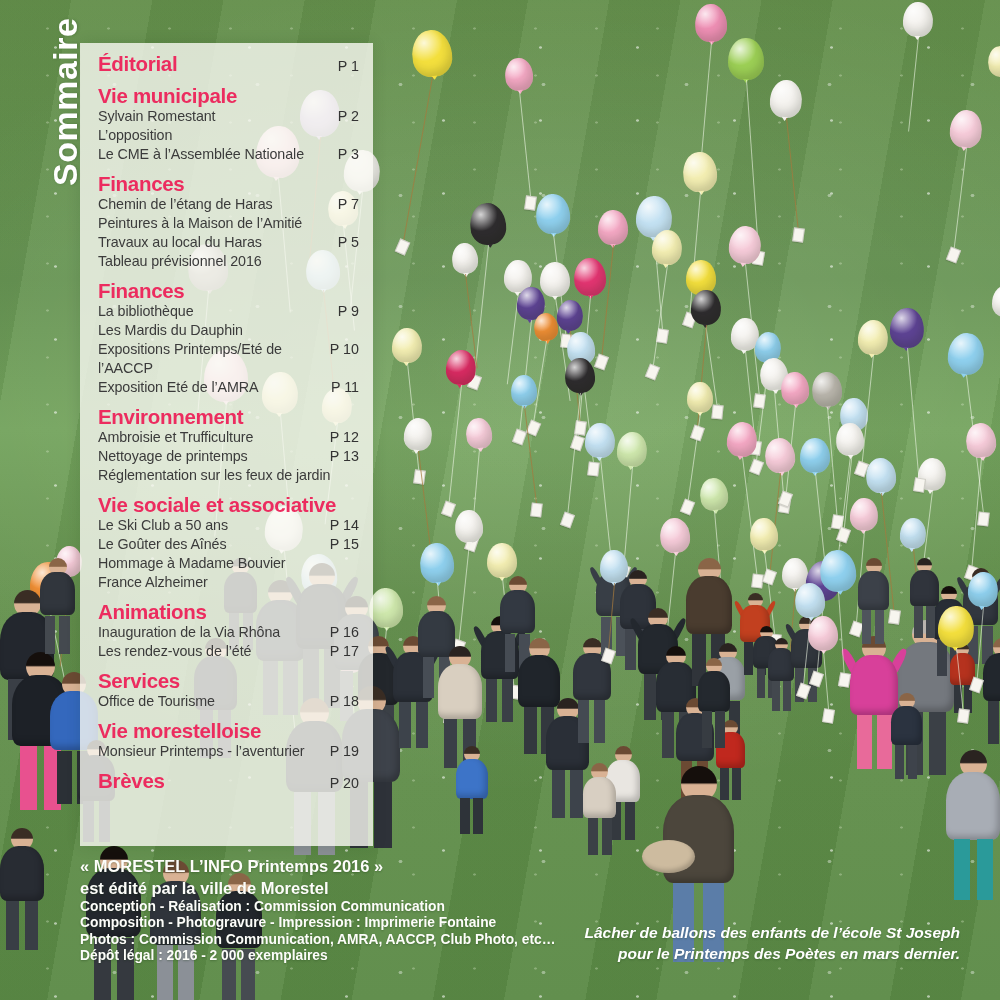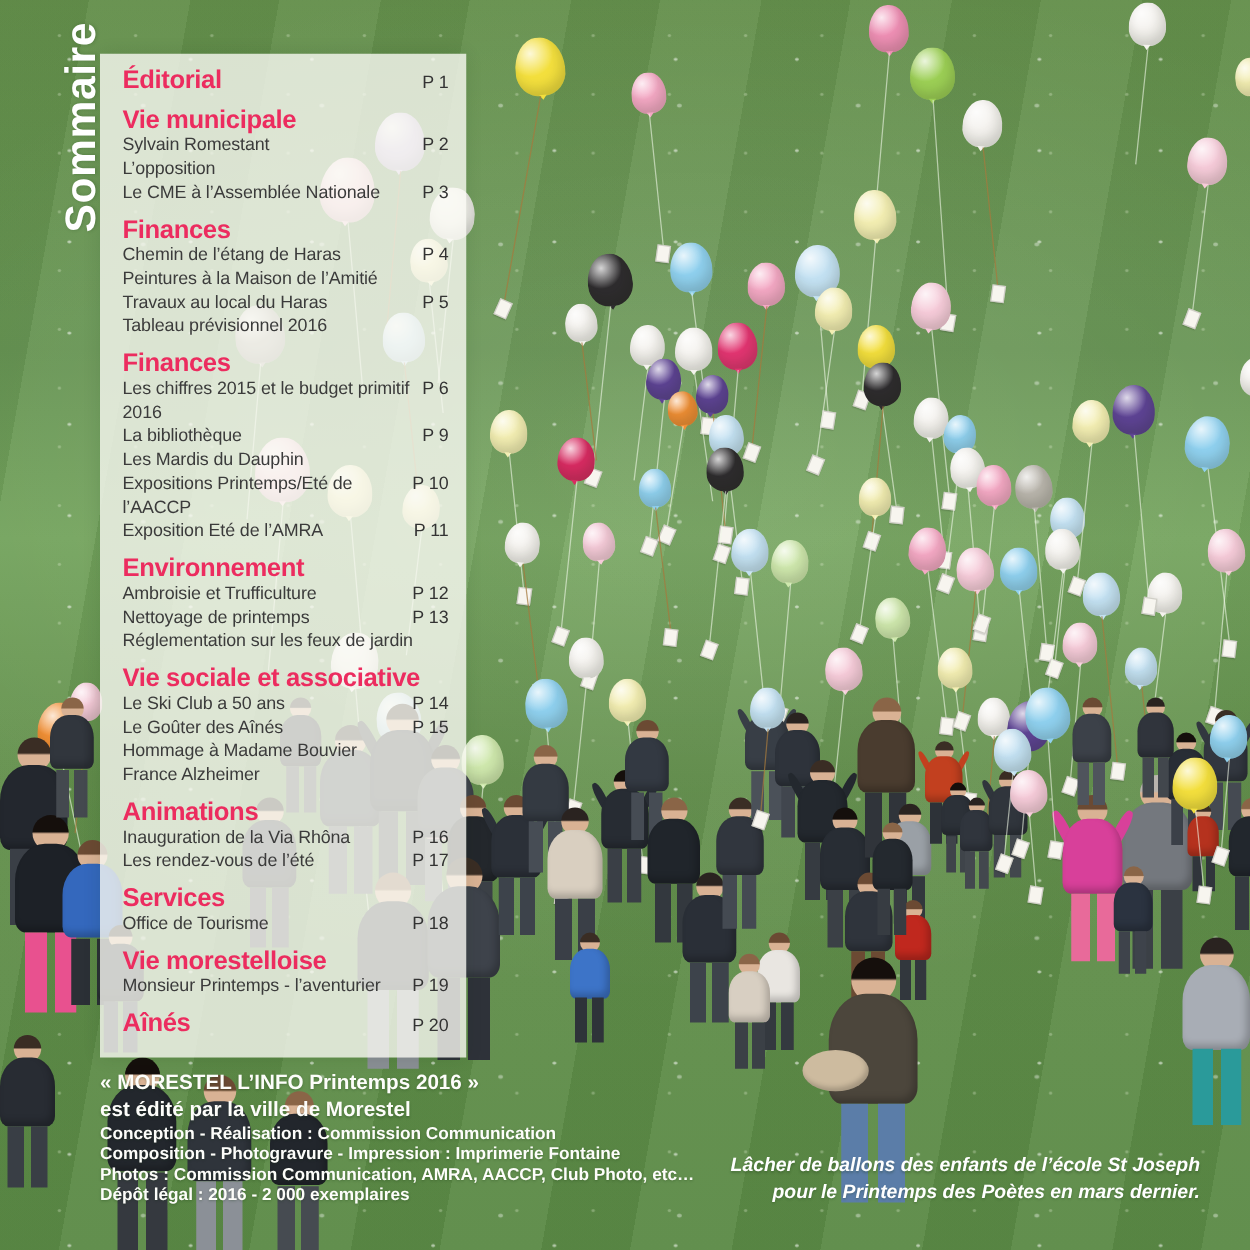--- a/index.html
+++ b/index.html
@@ -767,40 +767,36 @@
       </div>
       <div class="toc-item">
         <span class="toc-label">Le CME à l’Assemblée Nationale</span>
         <span class="toc-page">P 3</span>
       </div>
       <div class="toc-heading-row">
         <span class="toc-heading">Finances</span>
       </div>
       <div class="toc-item">
         <span class="toc-label">Chemin de l’étang de Haras</span>
-        <span class="toc-page">P 4</span>
+        <span class="toc-page">P 7</span>
       </div>
       <div class="toc-item">
         <span class="toc-label">Peintures à la Maison de l’Amitié</span>
       </div>
       <div class="toc-item">
         <span class="toc-label">Travaux au local du Haras</span>
         <span class="toc-page">P 5</span>
       </div>
       <div class="toc-item">
         <span class="toc-label">Tableau prévisionnel 2016</span>
       </div>
       <div class="toc-heading-row">
         <span class="toc-heading">Finances</span>
       </div>
       <div class="toc-item">
-        <span class="toc-label">Les chiffres 2015 et le budget primitif 2016</span>
-        <span class="toc-page">P 6</span>
-      </div>
-      <div class="toc-item">
         <span class="toc-label">La bibliothèque</span>
         <span class="toc-page">P 9</span>
       </div>
       <div class="toc-item">
         <span class="toc-label">Les Mardis du Dauphin</span>
       </div>
       <div class="toc-item">
         <span class="toc-label">Expositions Printemps/Eté de l’AACCP</span>
         <span class="toc-page">P 10</span>
       </div>
@@ -858,21 +854,21 @@
         <span class="toc-page">P 18</span>
       </div>
       <div class="toc-heading-row">
         <span class="toc-heading">Vie morestelloise</span>
       </div>
       <div class="toc-item">
         <span class="toc-label">Monsieur Printemps - l’aventurier</span>
         <span class="toc-page">P 19</span>
       </div>
       <div class="toc-heading-row">
-        <span class="toc-heading">Aînés</span>
+        <span class="toc-heading">Brèves</span>
         <span class="toc-page">P 20</span>
       </div>
     </div>
 </div>
 
 <div class="credits" id="credits">
     <div class="credit-em">« MORESTEL L’INFO Printemps 2016 »</div>
     <div class="credit-em">est édité par la ville de Morestel</div>
     <div class="credit-line">Conception - Réalisation : Commission Communication</div>
     <div class="credit-line">Composition - Photogravure - Impression : Imprimerie Fontaine</div>

